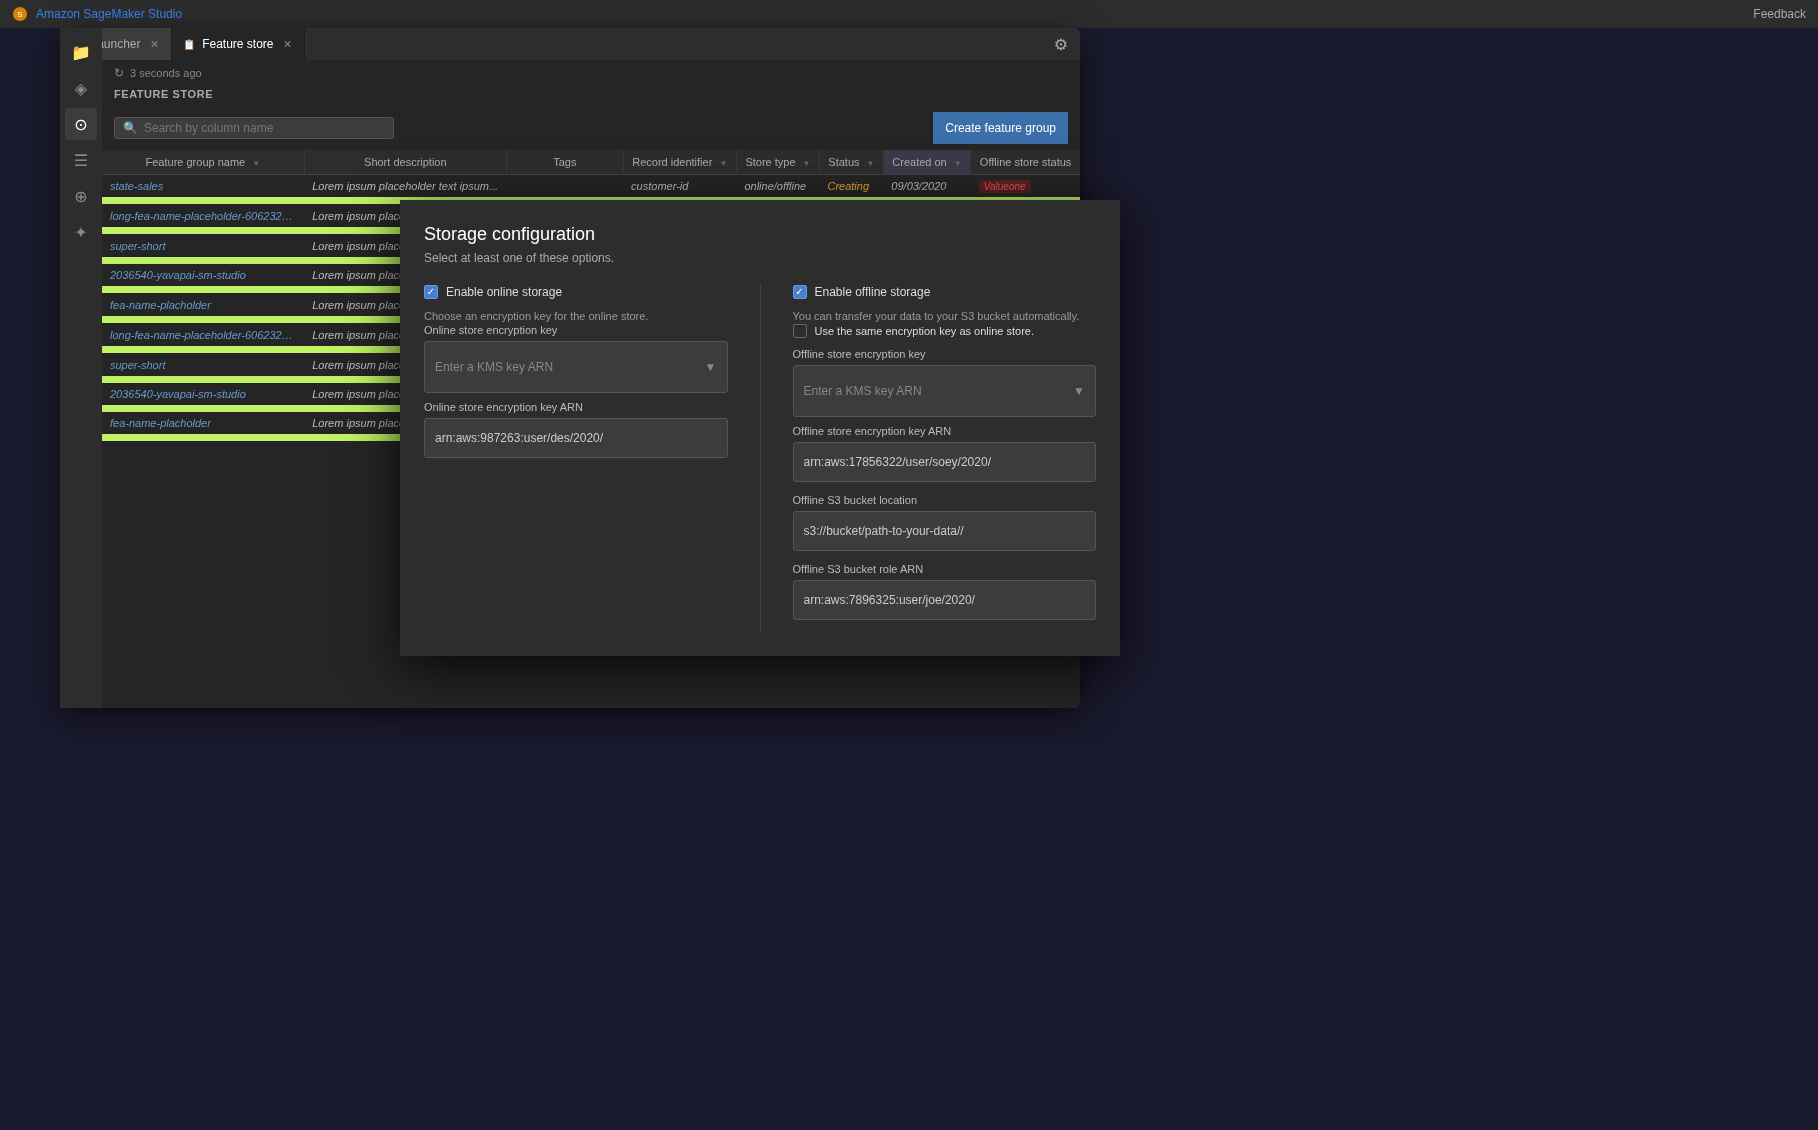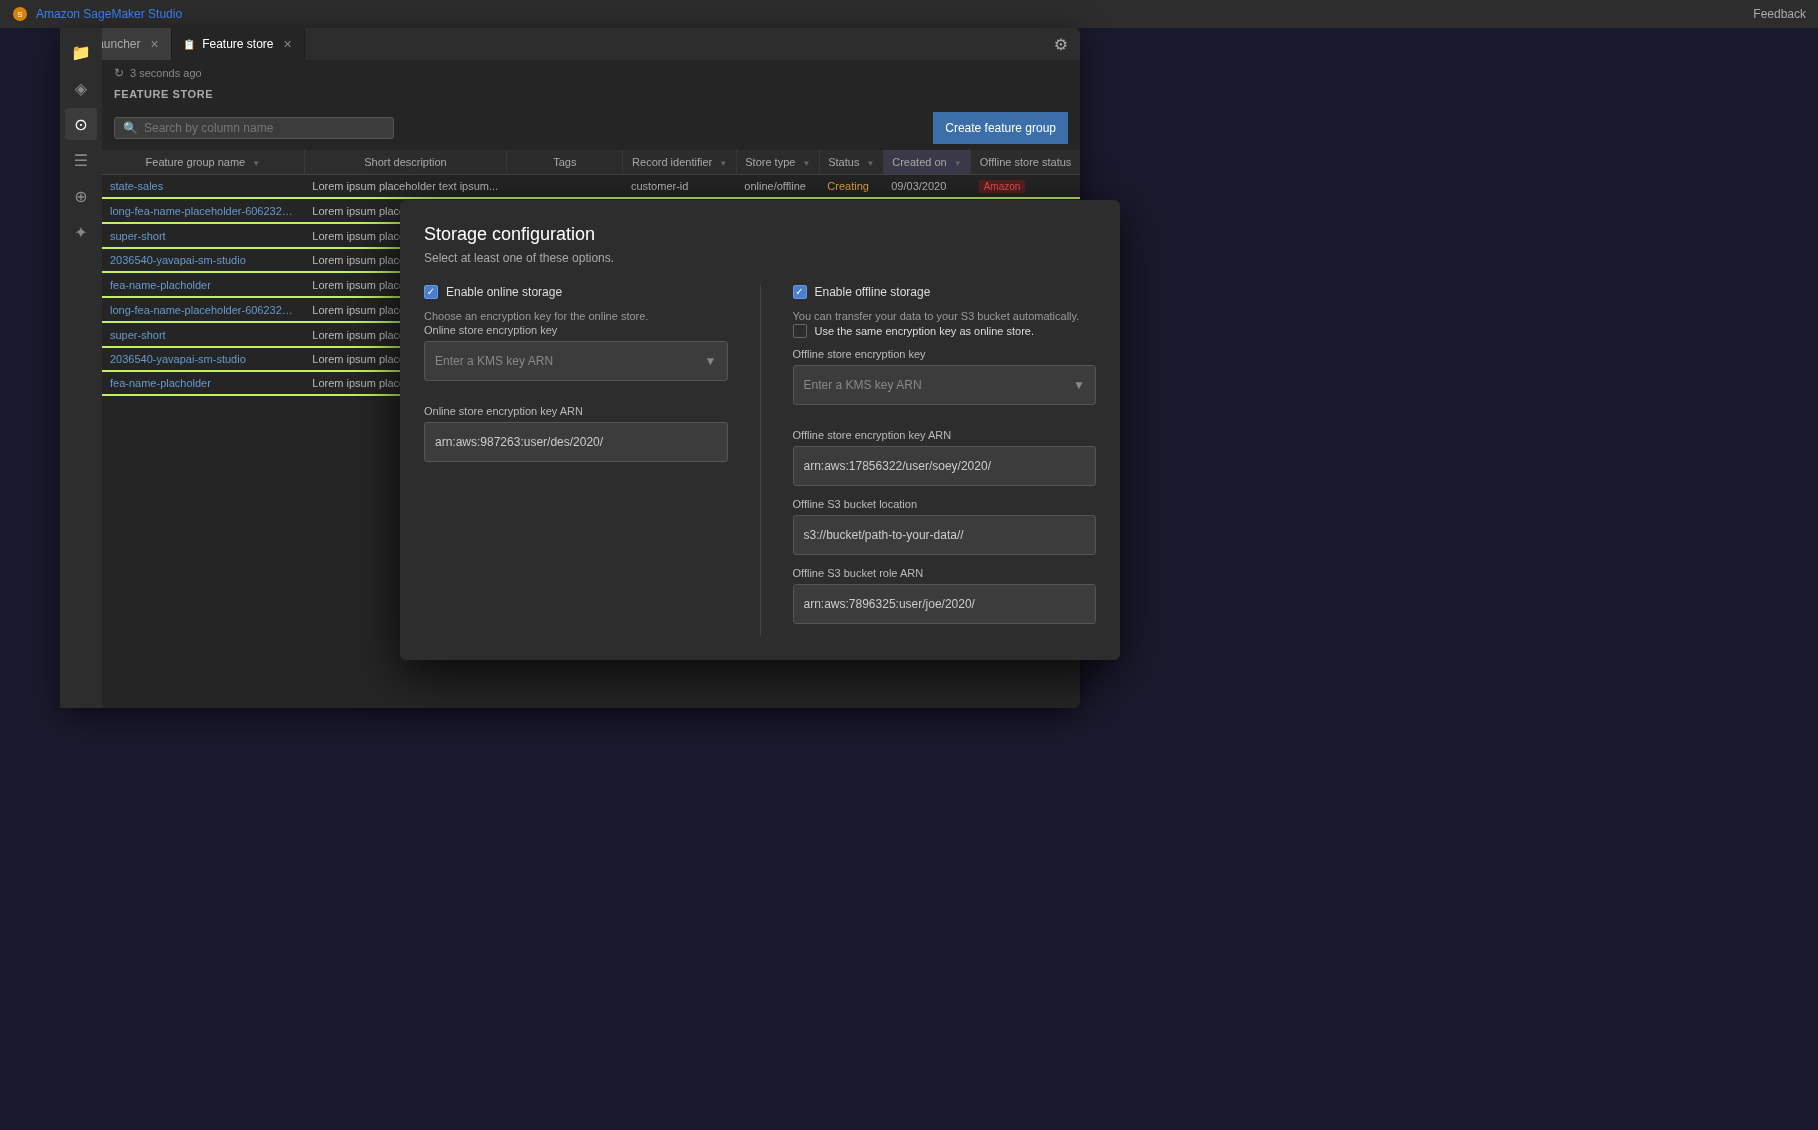--- a/index.html
+++ b/index.html
@@ -199,21 +199,22 @@
       padding: 6px 8px;
       text-align: center;
       color: #aaa;
       font-weight: 500;
       white-space: nowrap;
       border-right: 1px solid #3a3a3a;
     }
     th:last-child { border-right: none; }
     th .sort-icon { color: #666; margin-left: 4px; font-size: 8px; }
     tbody tr {
-      border-bottom: 2px solid #bef264;
+      border-bottom: 7px solid #bef264;
+      font-style: italic;
     }
     td {
       padding: 5px 8px;
       color: #bbb;
       white-space: nowrap;
       overflow: hidden;
       text-overflow: ellipsis;
       max-width: 200px;
     }
     .tag-badge {
@@ -244,21 +245,21 @@
       font-size: 10px;
     }
 
     
     .dialog-overlay {
       position: absolute;
       top: 200px;
       left: 400px;
       width: 720px;
       background: #2d2d2d;
-      border-radius: 6px;
+      border-radius: 0;
       box-shadow: 0 12px 48px rgba(0,0,0,0.8);
       z-index: 100;
       padding: 24px;
     }
     .dialog-title {
       font-size: 18px;
       font-weight: 500;
       color: #fff;
       margin-bottom: 6px;
     }
@@ -309,28 +310,28 @@
     .field-label {
       font-size: 11px;
       color: #bbb;
       margin-bottom: 5px;
     }
     .select-field {
       width: 100%;
       background: #3c3c3c;
       border: 1px solid #555;
       border-radius: 3px;
-      padding: 12px 10px;
+      padding: 18px 10px;
       color: #888;
       font-size: 12px;
       display: flex;
       align-items: center;
       justify-content: space-between;
       cursor: pointer;
-      margin-bottom: 24px;
+      margin-bottom: 8px;
     }
     .select-arrow { color: #888; }
     .text-field {
       width: 100%;
       background: #3c3c3c;
       border: 1px solid #555;
       border-radius: 3px;
       padding: 12px 10px;
       color: #ccc;
       font-size: 12px;
@@ -435,21 +436,21 @@
           </thead>
           <tbody id="table-body">
           <tr>
                 <td style="color: rgb(102, 153, 204); cursor: pointer;">state-sales</td>
                 <td>Lorem ipsum placeholder text ipsum...</td>
                 <td></td>
                 <td>customer-id</td>
                 <td>online/offline</td>
                 <td class="status-creating">Creating</td>
                 <td>09/03/2020</td>
-                <td><span class="blocked-badge">Amazon</span></td>
+                <td><span class="blocked-badge">Valueone</span></td>
               </tr>
               <tr>
                 <td style="color: rgb(102, 153, 204); cursor: pointer;">long-fea-name-placeholder-606232020</td>
                 <td>Lorem ipsum placeholder text ipsum...</td>
                 <td><span class="tag-badge">Key1: Valueone</span></td>
                 <td>customer-name</td>
                 <td>offline</td>
                 <td class="status-deleting">Deleting</td>
                 <td>06/23/2020</td>
                 <td></td>

